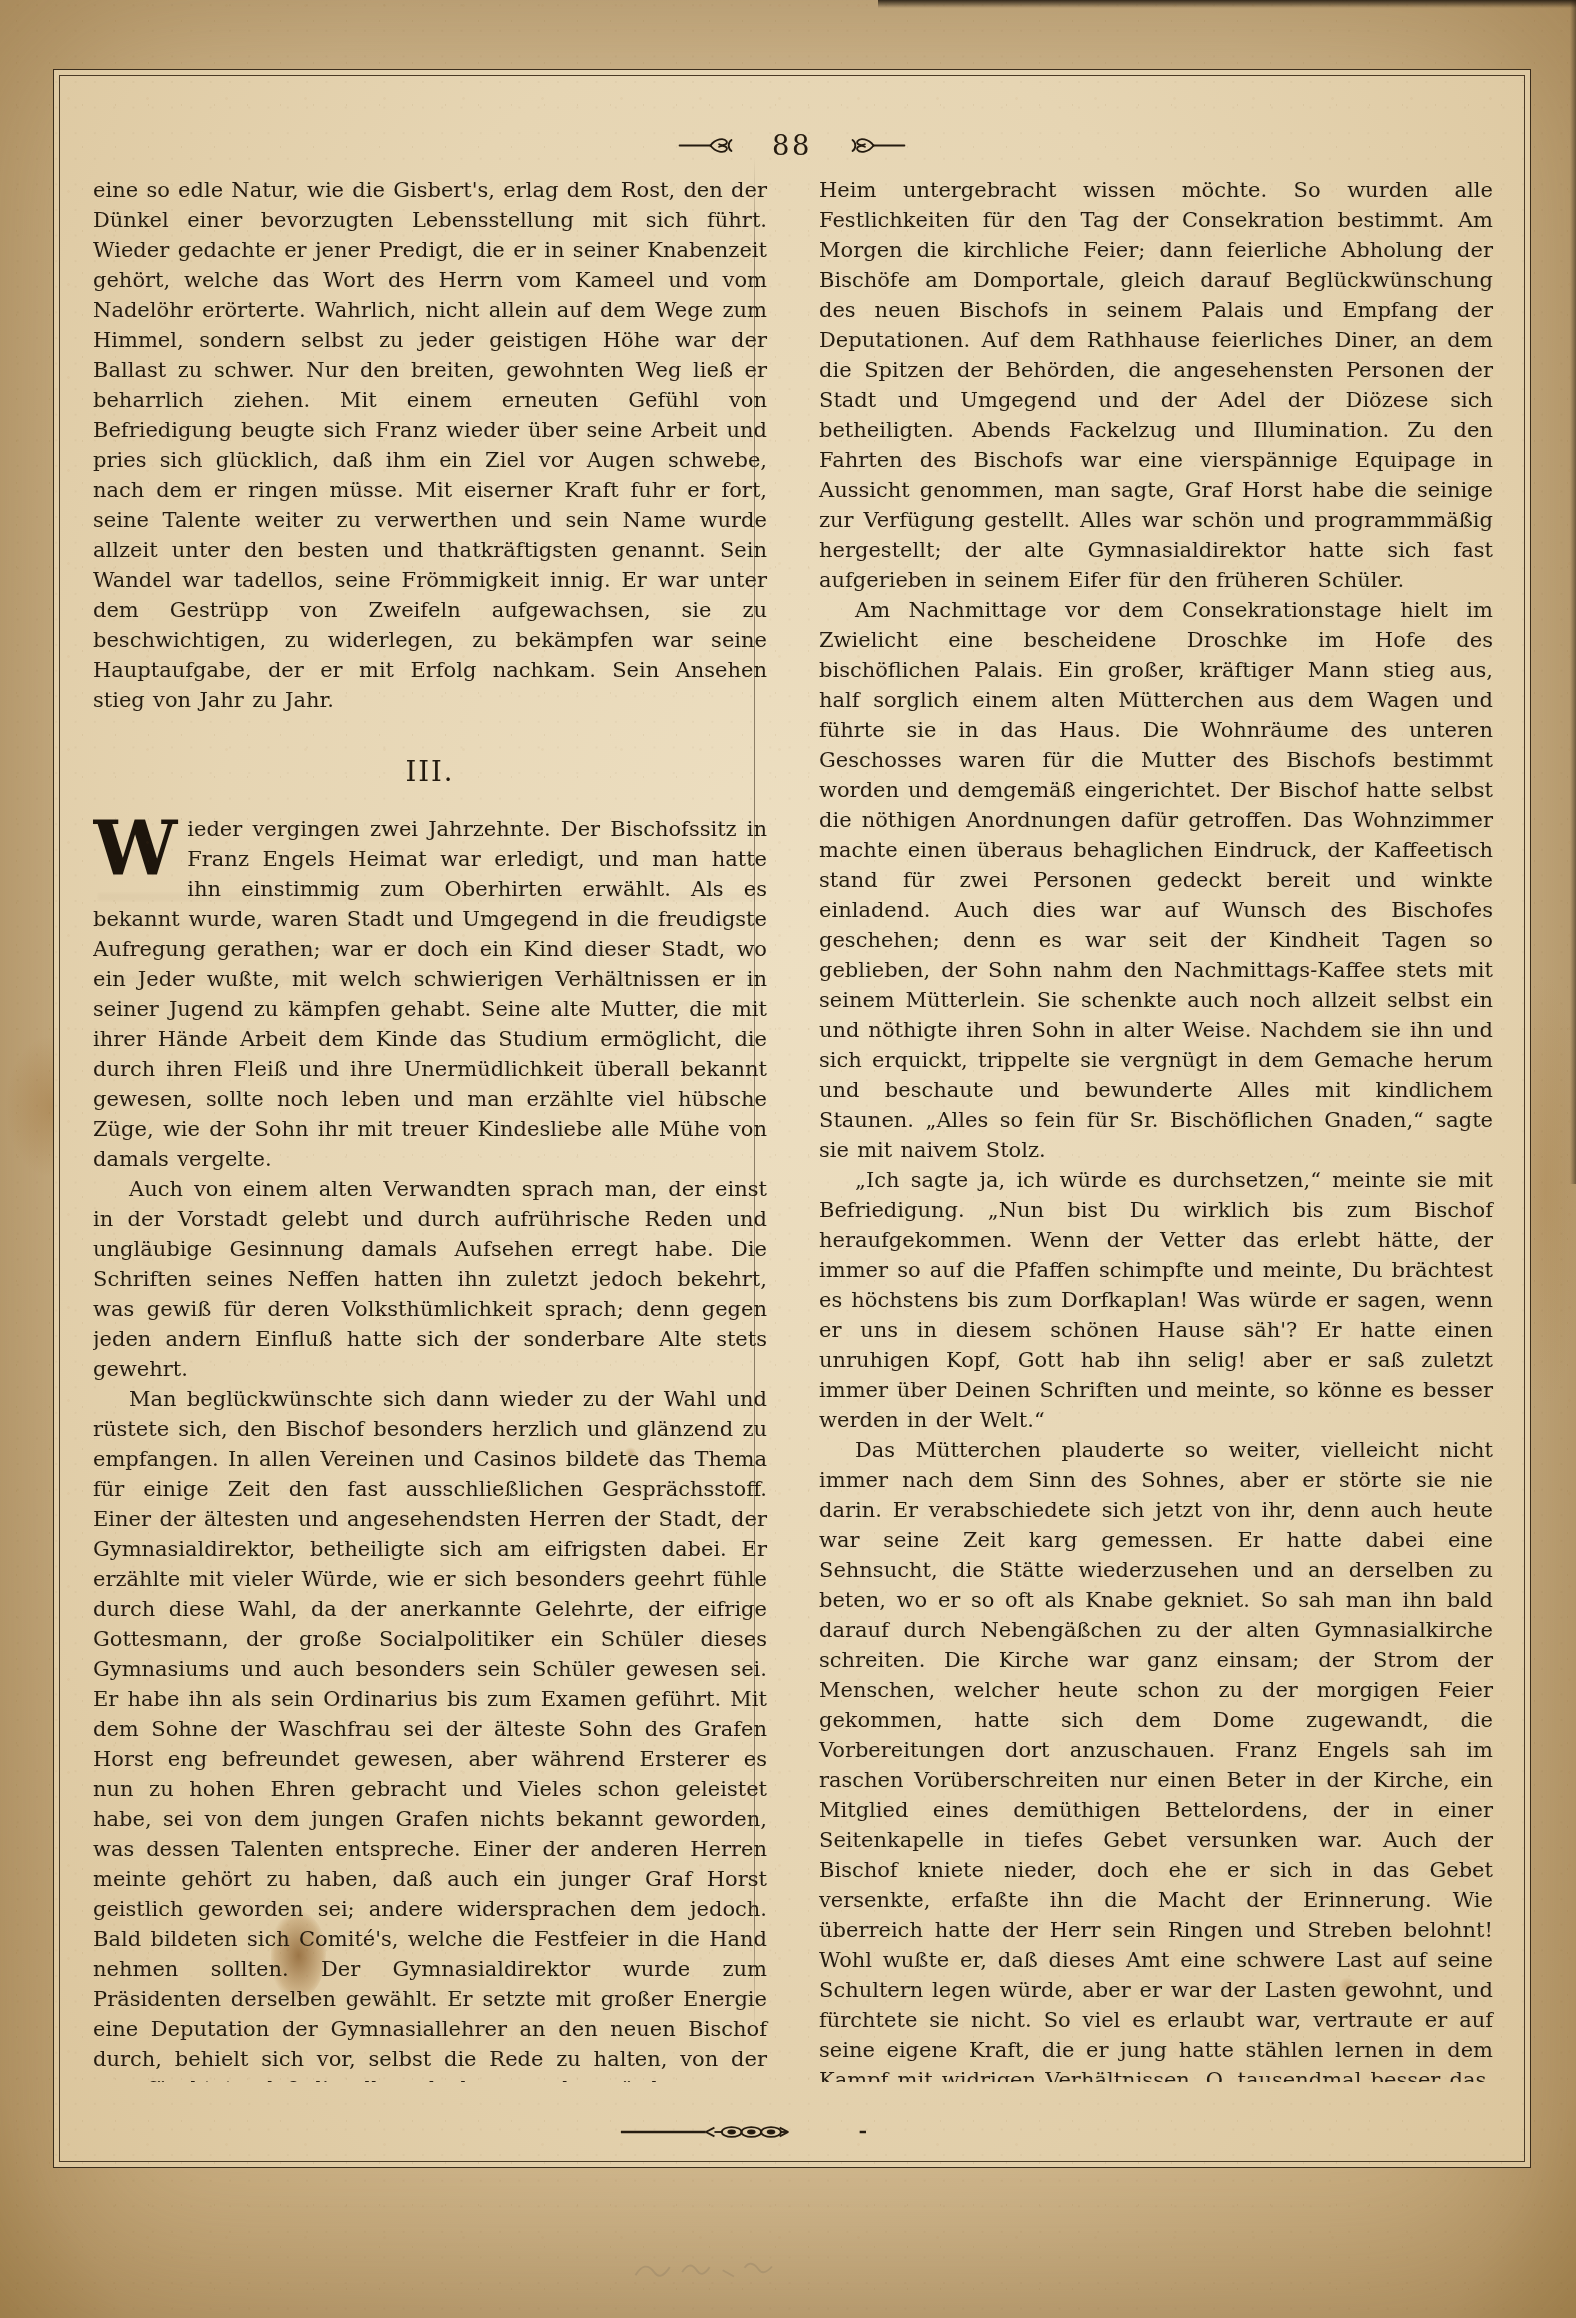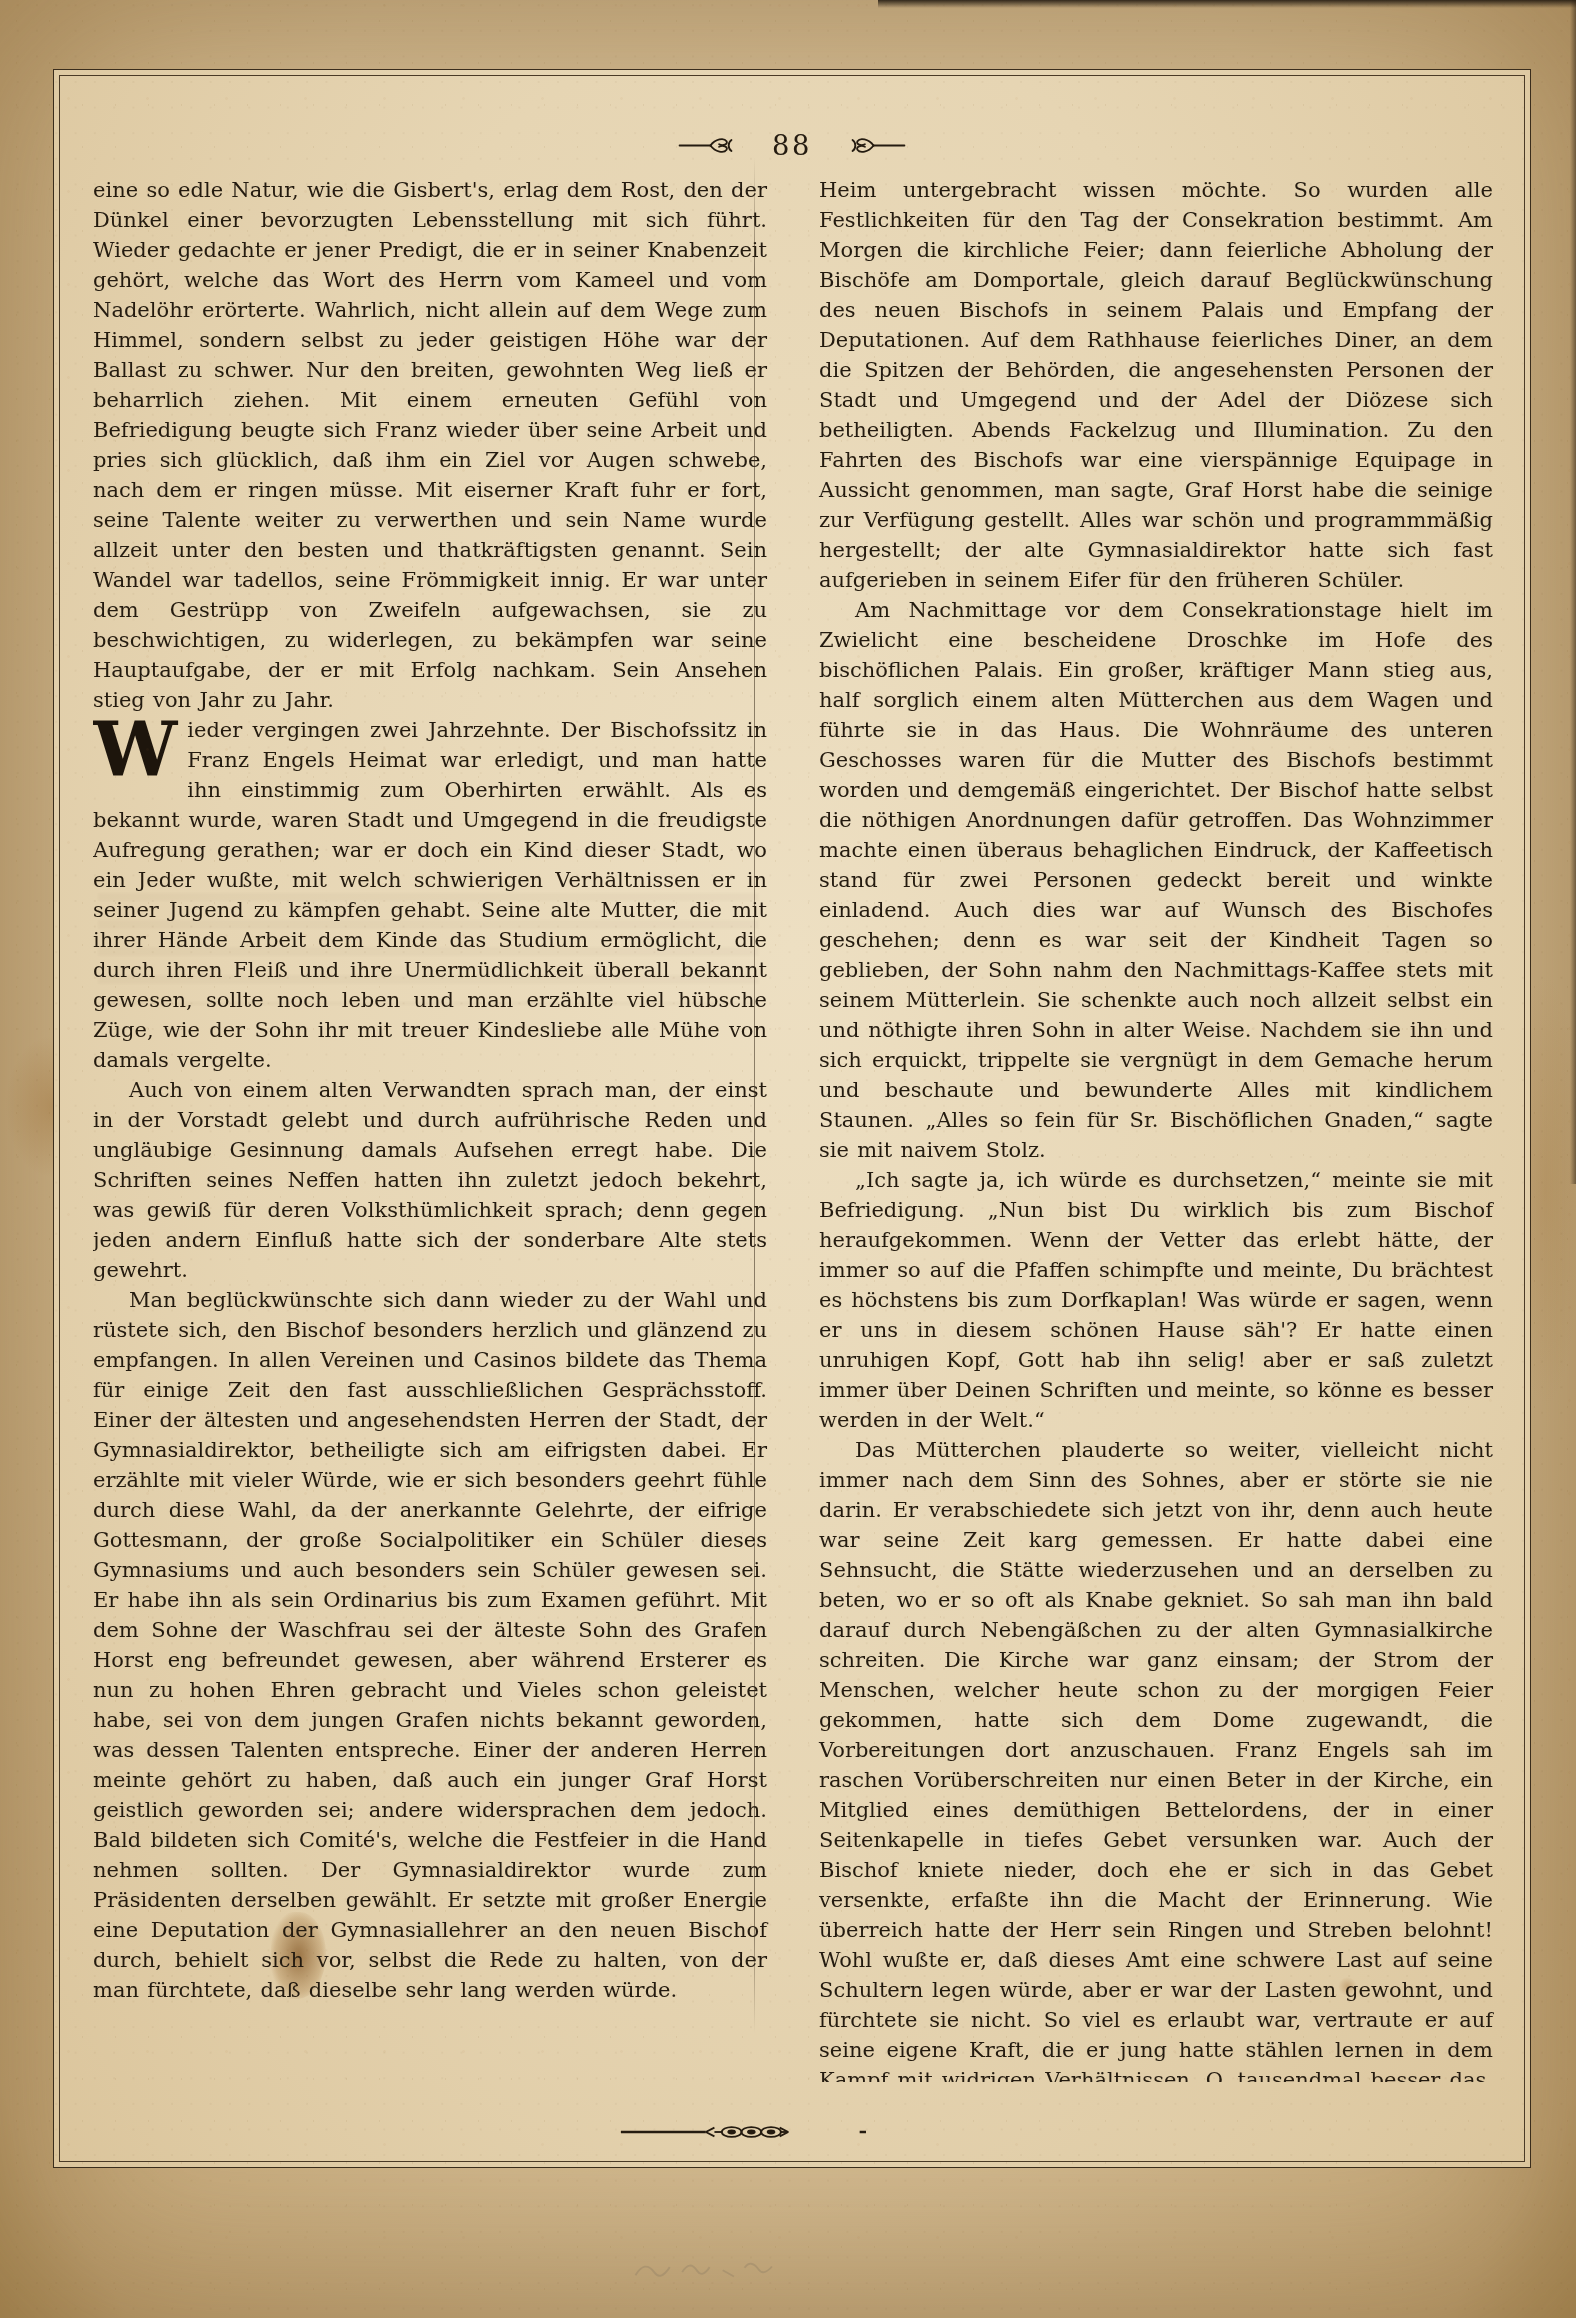--- a/index.html
+++ b/index.html
@@ -151,20 +151,21 @@
             <path d="M86 8 C80 12, 80 22, 86 26"></path>
           </g>
         </svg>
       </span>
     </div>
 
     <div class="content">
       <div class="cols">
         <div class="col">
           <p class="noindent">eine so edle Natur, wie die Gisbert's, erlag dem Rost, den der Dünkel einer bevorzugten Lebensstellung mit sich führt. Wieder gedachte er jener Predigt, die er in seiner Knabenzeit gehört, welche das Wort des Herrn vom Kameel und vom Nadelöhr erörterte. Wahrlich, nicht allein auf dem Wege zum Himmel, sondern selbst zu jeder geistigen Höhe war der Ballast zu schwer. Nur den breiten, gewohnten Weg ließ er beharrlich ziehen. Mit einem erneuten Gefühl von Befriedigung beugte sich Franz wieder über seine Arbeit und pries sich glücklich, daß ihm ein Ziel vor Augen schwebe, nach dem er ringen müsse. Mit eiserner Kraft fuhr er fort, seine Talente weiter zu verwerthen und sein Name wurde allzeit unter den besten und thatkräftigsten genannt. Sein Wandel war tadellos, seine Frömmigkeit innig. Er war unter dem Gestrüpp von Zweifeln aufgewachsen, sie zu beschwichtigen, zu widerlegen, zu bekämpfen war seine Hauptaufgabe, der er mit Erfolg nachkam. Sein Ansehen stieg von Jahr zu Jahr.</p>
+          <h2 class="section">III.</h2>
           <p class="noindent"><span class="dropcap">W</span><span>ieder vergingen zwei Jahrzehnte. Der Bischofssitz in Franz Engels Heimat war erledigt, und man hatte ihn einstimmig zum Oberhirten erwählt. Als es bekannt wurde, waren Stadt und Umgegend in die freudigste Aufregung gerathen; war er doch ein Kind dieser Stadt, wo ein Jeder wußte, mit welch schwierigen Verhältnissen er in seiner Jugend zu kämpfen gehabt. Seine alte Mutter, die mit ihrer Hände Arbeit dem Kinde das Studium ermöglicht, die durch ihren Fleiß und ihre Unermüdlichkeit überall bekannt gewesen, sollte noch leben und man erzählte viel hübsche Züge, wie der Sohn ihr mit treuer Kindesliebe alle Mühe von damals vergelte.</span></p>
           <p>Auch von einem alten Verwandten sprach man, der einst in der Vorstadt gelebt und durch aufrührische Reden und ungläubige Gesinnung damals Aufsehen erregt habe. Die Schriften seines Neffen hatten ihn zuletzt jedoch bekehrt, was gewiß für deren Volksthümlichkeit sprach; denn gegen jeden andern Einfluß hatte sich der sonderbare Alte stets gewehrt.</p>
           <p>Man beglückwünschte sich dann wieder zu der Wahl und rüstete sich, den Bischof besonders herzlich und glänzend zu empfangen. In allen Vereinen und Casinos bildete das Thema für einige Zeit den fast ausschließlichen Gesprächsstoff. Einer der ältesten und angesehendsten Herren der Stadt, der Gymnasialdirektor, betheiligte sich am eifrigsten dabei. Er erzählte mit vieler Würde, wie er sich besonders geehrt fühle durch diese Wahl, da der anerkannte Gelehrte, der eifrige Gottesmann, der große Socialpolitiker ein Schüler dieses Gymnasiums und auch besonders sein Schüler gewesen sei. Er habe ihn als sein Ordinarius bis zum Examen geführt. Mit dem Sohne der Waschfrau sei der älteste Sohn des Grafen Horst eng befreundet gewesen, aber während Ersterer es nun zu hohen Ehren gebracht und Vieles schon geleistet habe, sei von dem jungen Grafen nichts bekannt geworden, was dessen Talenten entspreche. Einer der anderen Herren meinte gehört zu haben, daß auch ein junger Graf Horst geistlich geworden sei; andere widersprachen dem jedoch. Bald bildeten sich Comité's, welche die Festfeier in die Hand nehmen sollten. Der Gymnasialdirektor wurde zum Präsidenten derselben gewählt. Er setzte mit großer Energie eine Deputation der Gymnasiallehrer an den neuen Bischof durch, behielt sich vor, selbst die Rede zu halten, von der man fürchtete, daß dieselbe sehr lang werden würde.</p>
 
         </div>
         <div class="col">
           <p class="noindent">Heim untergebracht wissen möchte. So wurden alle Festlichkeiten für den Tag der Consekration bestimmt. Am Morgen die kirchliche Feier; dann feierliche Abholung der Bischöfe am Domportale, gleich darauf Beglückwünschung des neuen Bischofs in seinem Palais und Empfang der Deputationen. Auf dem Rathhause feierliches Diner, an dem die Spitzen der Behörden, die angesehensten Personen der Stadt und Umgegend und der Adel der Diözese sich betheiligten. Abends Fackelzug und Illumination. Zu den Fahrten des Bischofs war eine vierspännige Equipage in Aussicht genommen, man sagte, Graf Horst habe die seinige zur Verfügung gestellt. Alles war schön und programmmäßig hergestellt; der alte Gymnasialdirektor hatte sich fast aufgerieben in seinem Eifer für den früheren Schüler.</p>
           <p>Am Nachmittage vor dem Consekrationstage hielt im Zwielicht eine bescheidene Droschke im Hofe des bischöflichen Palais. Ein großer, kräftiger Mann stieg aus, half sorglich einem alten Mütterchen aus dem Wagen und führte sie in das Haus. Die Wohnräume des unteren Geschosses waren für die Mutter des Bischofs bestimmt worden und demgemäß eingerichtet. Der Bischof hatte selbst die nöthigen Anordnungen dafür getroffen. Das Wohnzimmer machte einen überaus behaglichen Eindruck, der Kaffeetisch stand für zwei Personen gedeckt bereit und winkte einladend. Auch dies war auf Wunsch des Bischofes geschehen; denn es war seit der Kindheit Tagen so geblieben, der Sohn nahm den Nachmittags-Kaffee stets mit seinem Mütterlein. Sie schenkte auch noch allzeit selbst ein und nöthigte ihren Sohn in alter Weise. Nachdem sie ihn und sich erquickt, trippelte sie vergnügt in dem Gemache herum und beschaute und bewunderte Alles mit kindlichem Staunen. „Alles so fein für Sr. Bischöflichen Gnaden,“ sagte sie mit naivem Stolz.</p>
           <p>„Ich sagte ja, ich würde es durchsetzen,“ meinte sie mit Befriedigung. „Nun bist Du wirklich bis zum Bischof heraufgekommen. Wenn der Vetter das erlebt hätte, der immer so auf die Pfaffen schimpfte und meinte, Du brächtest es höchstens bis zum Dorfkaplan! Was würde er sagen, wenn er uns in diesem schönen Hause säh'? Er hatte einen unruhigen Kopf, Gott hab ihn selig! aber er saß zuletzt immer über Deinen Schriften und meinte, so könne es besser werden in der Welt.“</p>
           <p><span>Das Mütterchen plauderte so weiter, vielleicht nicht immer nach dem Sinn des Sohnes, aber er störte sie nie darin. Er verabschiedete sich jetzt von ihr, denn auch heute war seine Zeit karg gemessen. Er hatte dabei eine Sehnsucht, die Stätte wiederzusehen und an derselben zu beten, wo er so oft als Knabe gekniet. So sah man ihn bald darauf durch Nebengäßchen zu der alten Gymnasialkirche schreiten. Die Kirche war ganz einsam; der Strom der Menschen, welcher heute schon zu der morgigen Feier gekommen, hatte sich dem Dome zugewandt, die Vorbereitungen dort anzuschauen. Franz Engels sah im raschen Vorüberschreiten nur einen Beter in der Kirche, ein Mitglied eines demüthigen Bettelordens, der in einer Seitenkapelle in tiefes Gebet versunken war. Auch der Bischof kniete nieder, doch ehe er sich in das Gebet versenkte, erfaßte ihn die Macht der Erinnerung. Wie überreich hatte der Herr sein Ringen und Streben belohnt! Wohl wußte er, daß dieses Amt eine schwere Last auf seine Schultern legen würde, aber er war der Lasten gewohnt, und fürchtete sie nicht. So viel es erlaubt war, vertraute er auf seine eigene Kraft, die er jung hatte stählen lernen in dem Kampf mit widrigen Verhältnissen. O, tausendmal besser das, als im gemächlichen Wohlleben seine Kräfte zu verlieren! Die Erinnerungen an den Jugendfreund durchkreuzten ihn unwillkürlich. Doch von den irdischen Erinnerungen fort, versenkte er sich dann in die Betrachtung dessen, was mit dem Irdischen nichts mehr zu thun hat.</span></p>

